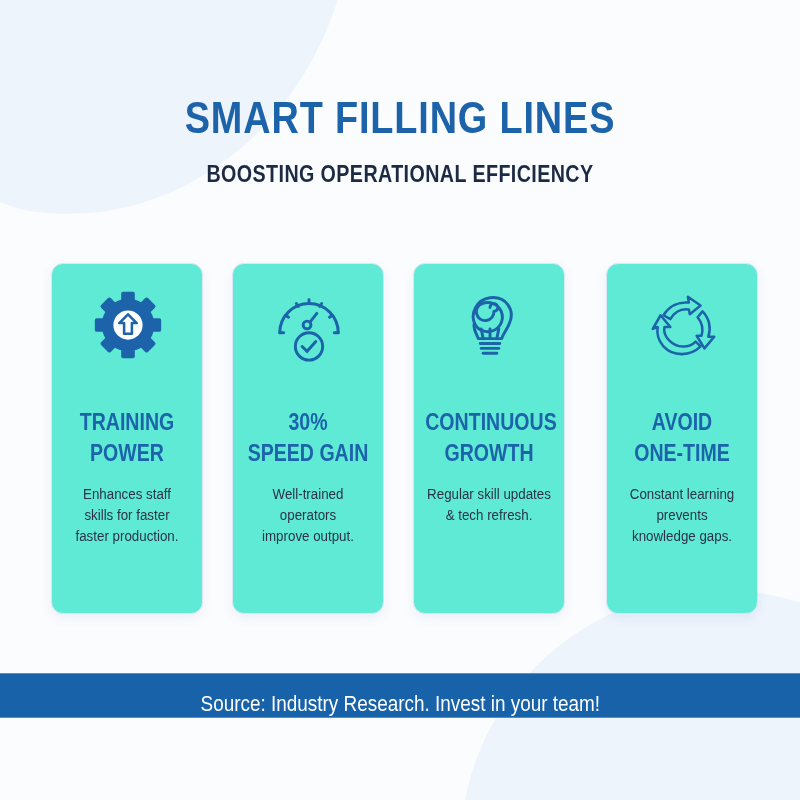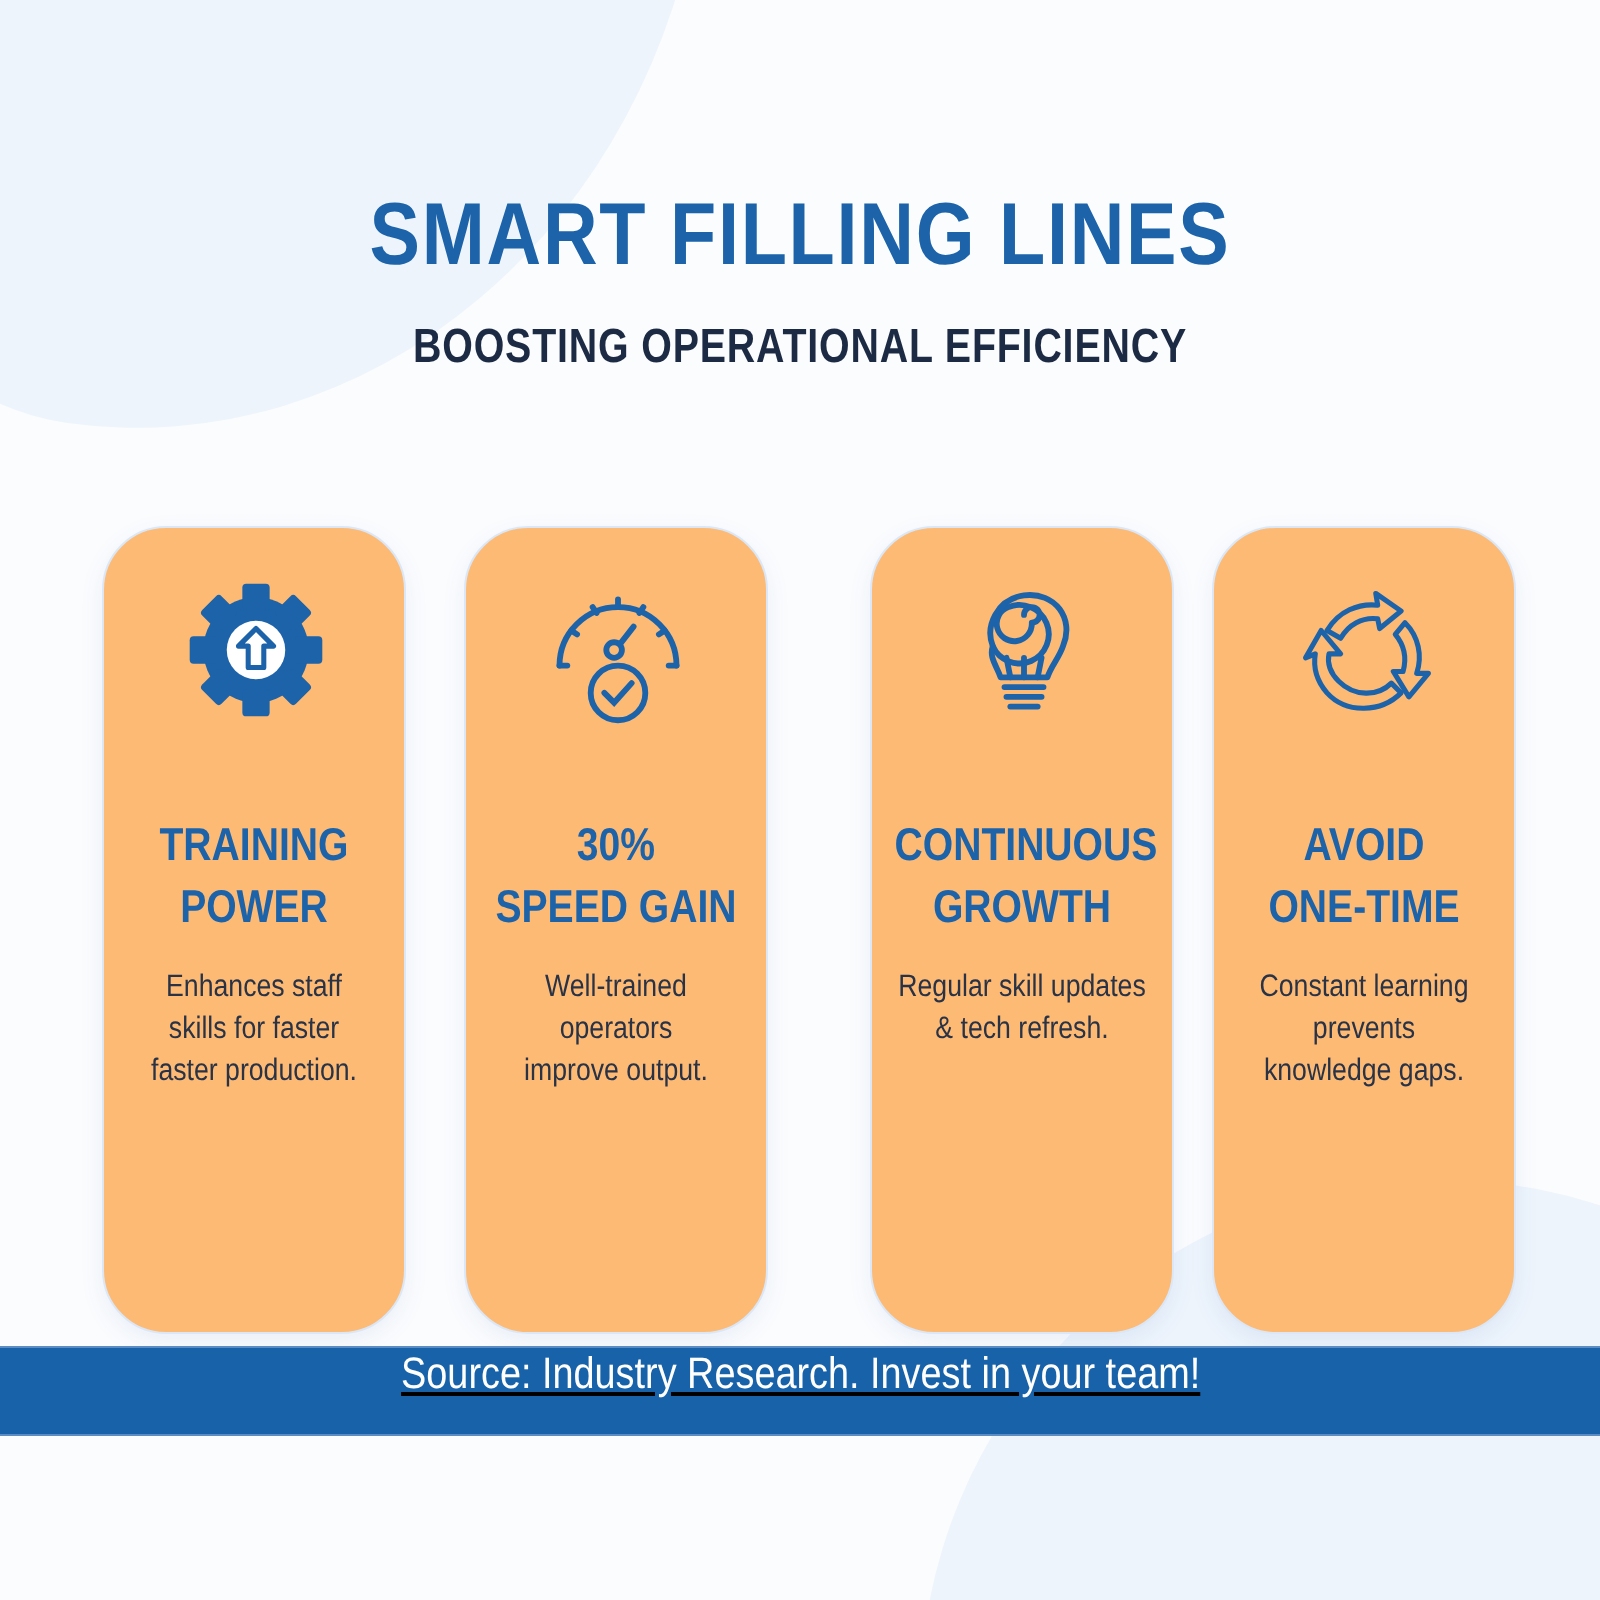--- a/index.html
+++ b/index.html
@@ -36,24 +36,24 @@
     position: absolute; left: 0; top: 160px; width: 800px;
     text-align: center;
     font-size: 24px;
     letter-spacing: 0.5px;
     color: #1c2a44;
     transform: scaleX(0.82);
   }
   .cards { position: absolute; left: 51px; top: 263px; }
   .card {
     position: absolute; top: 0;
-    width: 152px; height: 404px;
-    background: #fdba74;
+    width: 152px; height: 351px;
+    background: #5eead4;
     border: 1.5px solid #dbe7f6;
-    border-radius: 32px;
+    border-radius: 12px;
     box-shadow: 0 4px 12px rgba(40,90,160,0.08);
   }
   .card .icon {
     position: absolute; left: 36px; top: 22px;
     width: 80px; height: 78px;
     display: flex; align-items: center; justify-content: center;
   }
   .card .head {
     position: absolute; left: 0; top: 143px; width: 100%;
     text-align: center;
@@ -70,21 +70,21 @@
     line-height: 21px;
     color: #2a3346;
     transform: scaleX(0.86);
   }
   .banner {
     position: absolute; left: 0; top: 673px;
     width: 800px; height: 45px;
     background: #1762a8;
     border-top: 1px solid #5b8dc4;
     border-bottom: 1px solid #5b8dc4;
-    display: flex; align-items: flex-start; justify-content: center; text-decoration: underline;
+    display: flex; align-items: flex-end; justify-content: center;
   }
   .banner span {
     color: #ffffff;
     font-size: 22px;
     transform: scaleX(0.86);
     white-space: nowrap;
   }
 </style>
 </head>
 <body>
@@ -151,21 +151,21 @@
       <div>30%</div>
       <div>SPEED GAIN</div>
     </div>
     <div class="desc">
       <div>Well-trained</div>
       <div>operators</div>
       <div>improve output.</div>
     </div>
   </div>
 
-  <div class="card" style="left:384px">
+  <div class="card" style="left:362px">
     <div class="icon">
       <svg width="80" height="78" viewBox="0 0 80 80">
         <g fill="none" stroke="#1c63aa" stroke-width="3" stroke-linecap="round" stroke-linejoin="round">
           <path d="M40 22 a4 4 0 1 1 4 4 a9 9 0 1 1 -12 -8 a15 15 0 1 1 -8 20"></path>
           <path d="M24 38 C20 28 26 14 40 12 C56 10 66 24 60 38 C58 44 54 48 52 54 L28 54 C26 48 22 44 24 38"></path>
           <path d="M33 54 L31 44"></path>
           <path d="M40 54 L40 44"></path>
           <path d="M47 54 L49 44"></path>
           <line x1="30" y1="59" x2="50" y2="59"></line>
           <line x1="31" y1="64" x2="49" y2="64"></line>

